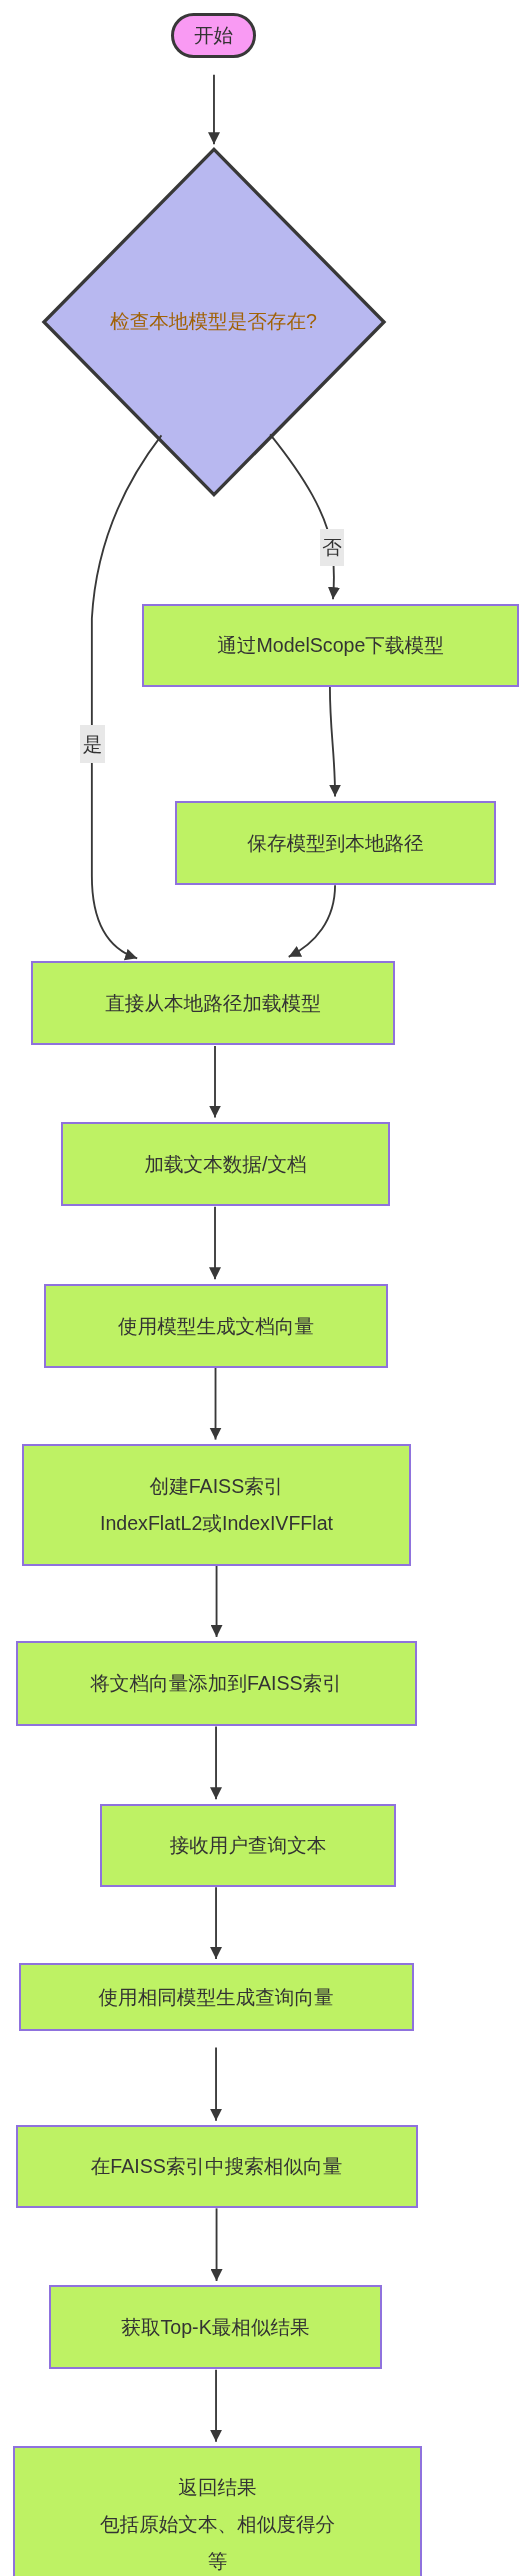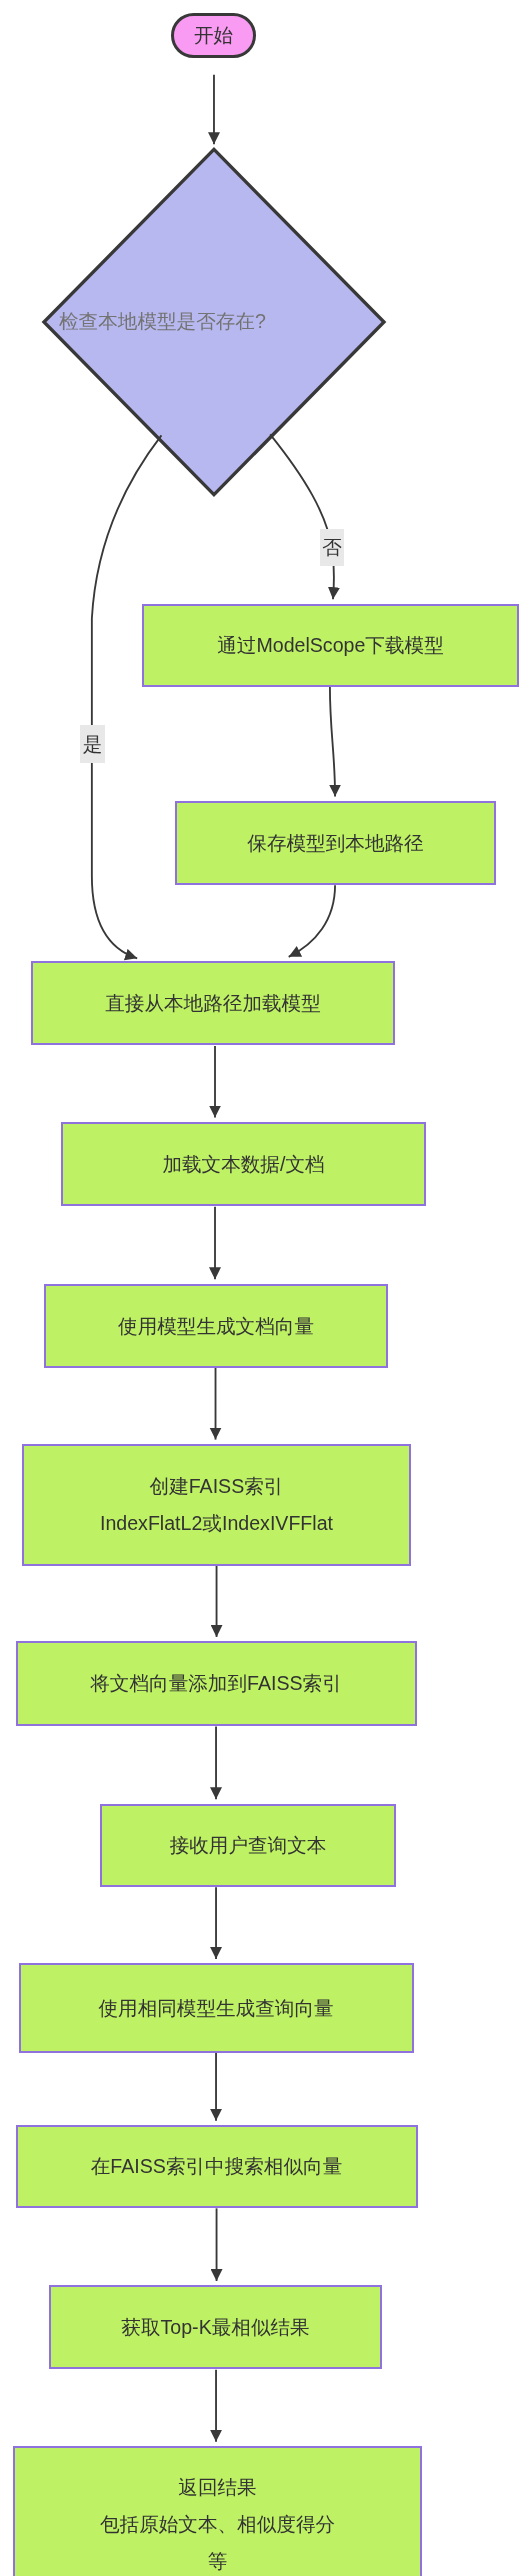--- a/index.html
+++ b/index.html
@@ -41,24 +41,24 @@
   }
   .terminal {
     background: #f99af3;
     border: 3.6px solid #383838;
     border-radius: 31px;
   }
   .decision-label {
     position: absolute;
     display: flex;
     align-items: center;
-    justify-content: flex-start;
+    justify-content: center;
     text-align: center;
     font-size: 19.6px;
-    color: #737373;
+    color: #a16207;
   }
   .multiline { flex-direction: column; }
   .multiline .line { line-height: 37px; }
   .edge-label {
     position: absolute;
     display: flex;
     align-items: center;
     justify-content: center;
     background: #e8e8e8;
     font-size: 19.6px;
@@ -117,42 +117,42 @@
   </div>
 
   <div class="node process" style="left:175px; top:801px; width:321px; height:84px;">
     <span>保存模型到本地路径</span>
   </div>
 
   <div class="node process" style="left:31px; top:961px; width:364px; height:84px;">
     <span>直接从本地路径加载模型</span>
   </div>
 
-  <div class="node process" style="left:61px; top:1122px; width:365px; height:84px;">
+  <div class="node process" style="left:61px; top:1122px; width:329px; height:84px;">
     <span>加载文本数据/文档</span>
   </div>
 
   <div class="node process" style="left:44px; top:1284px; width:344px; height:84px;">
     <span>使用模型生成文档向量</span>
   </div>
 
   <div class="node process multiline" style="left:22px; top:1444px; width:389px; height:122px;">
     <div class="line">创建FAISS索引</div>
     <div class="line">IndexFlatL2或IndexIVFFlat</div>
   </div>
 
   <div class="node process" style="left:15.5px; top:1641px; width:401px; height:85px;">
     <span>将文档向量添加到FAISS索引</span>
   </div>
 
   <div class="node process" style="left:68px; top:1804px; width:296px; height:83px;margin-left:32px;">
     <span>接收用户查询文本</span>
   </div>
 
-  <div class="node process" style="left:18.5px; top:1963px; width:395px; height:90px;">
+  <div class="node process" style="left:18.5px; top:1963px; width:395px; height:68px;">
     <span>使用相同模型生成查询向量</span>
   </div>
 
   <div class="node process" style="left:49px; top:2285px; width:333px; height:84px;">
     <span>获取Top-K最相似结果</span>
   </div>
 
   <div class="node process" style="left:15.5px; top:2125px; width:402px; height:83px;">
     <span>在FAISS索引中搜索相似向量</span>
   </div>

